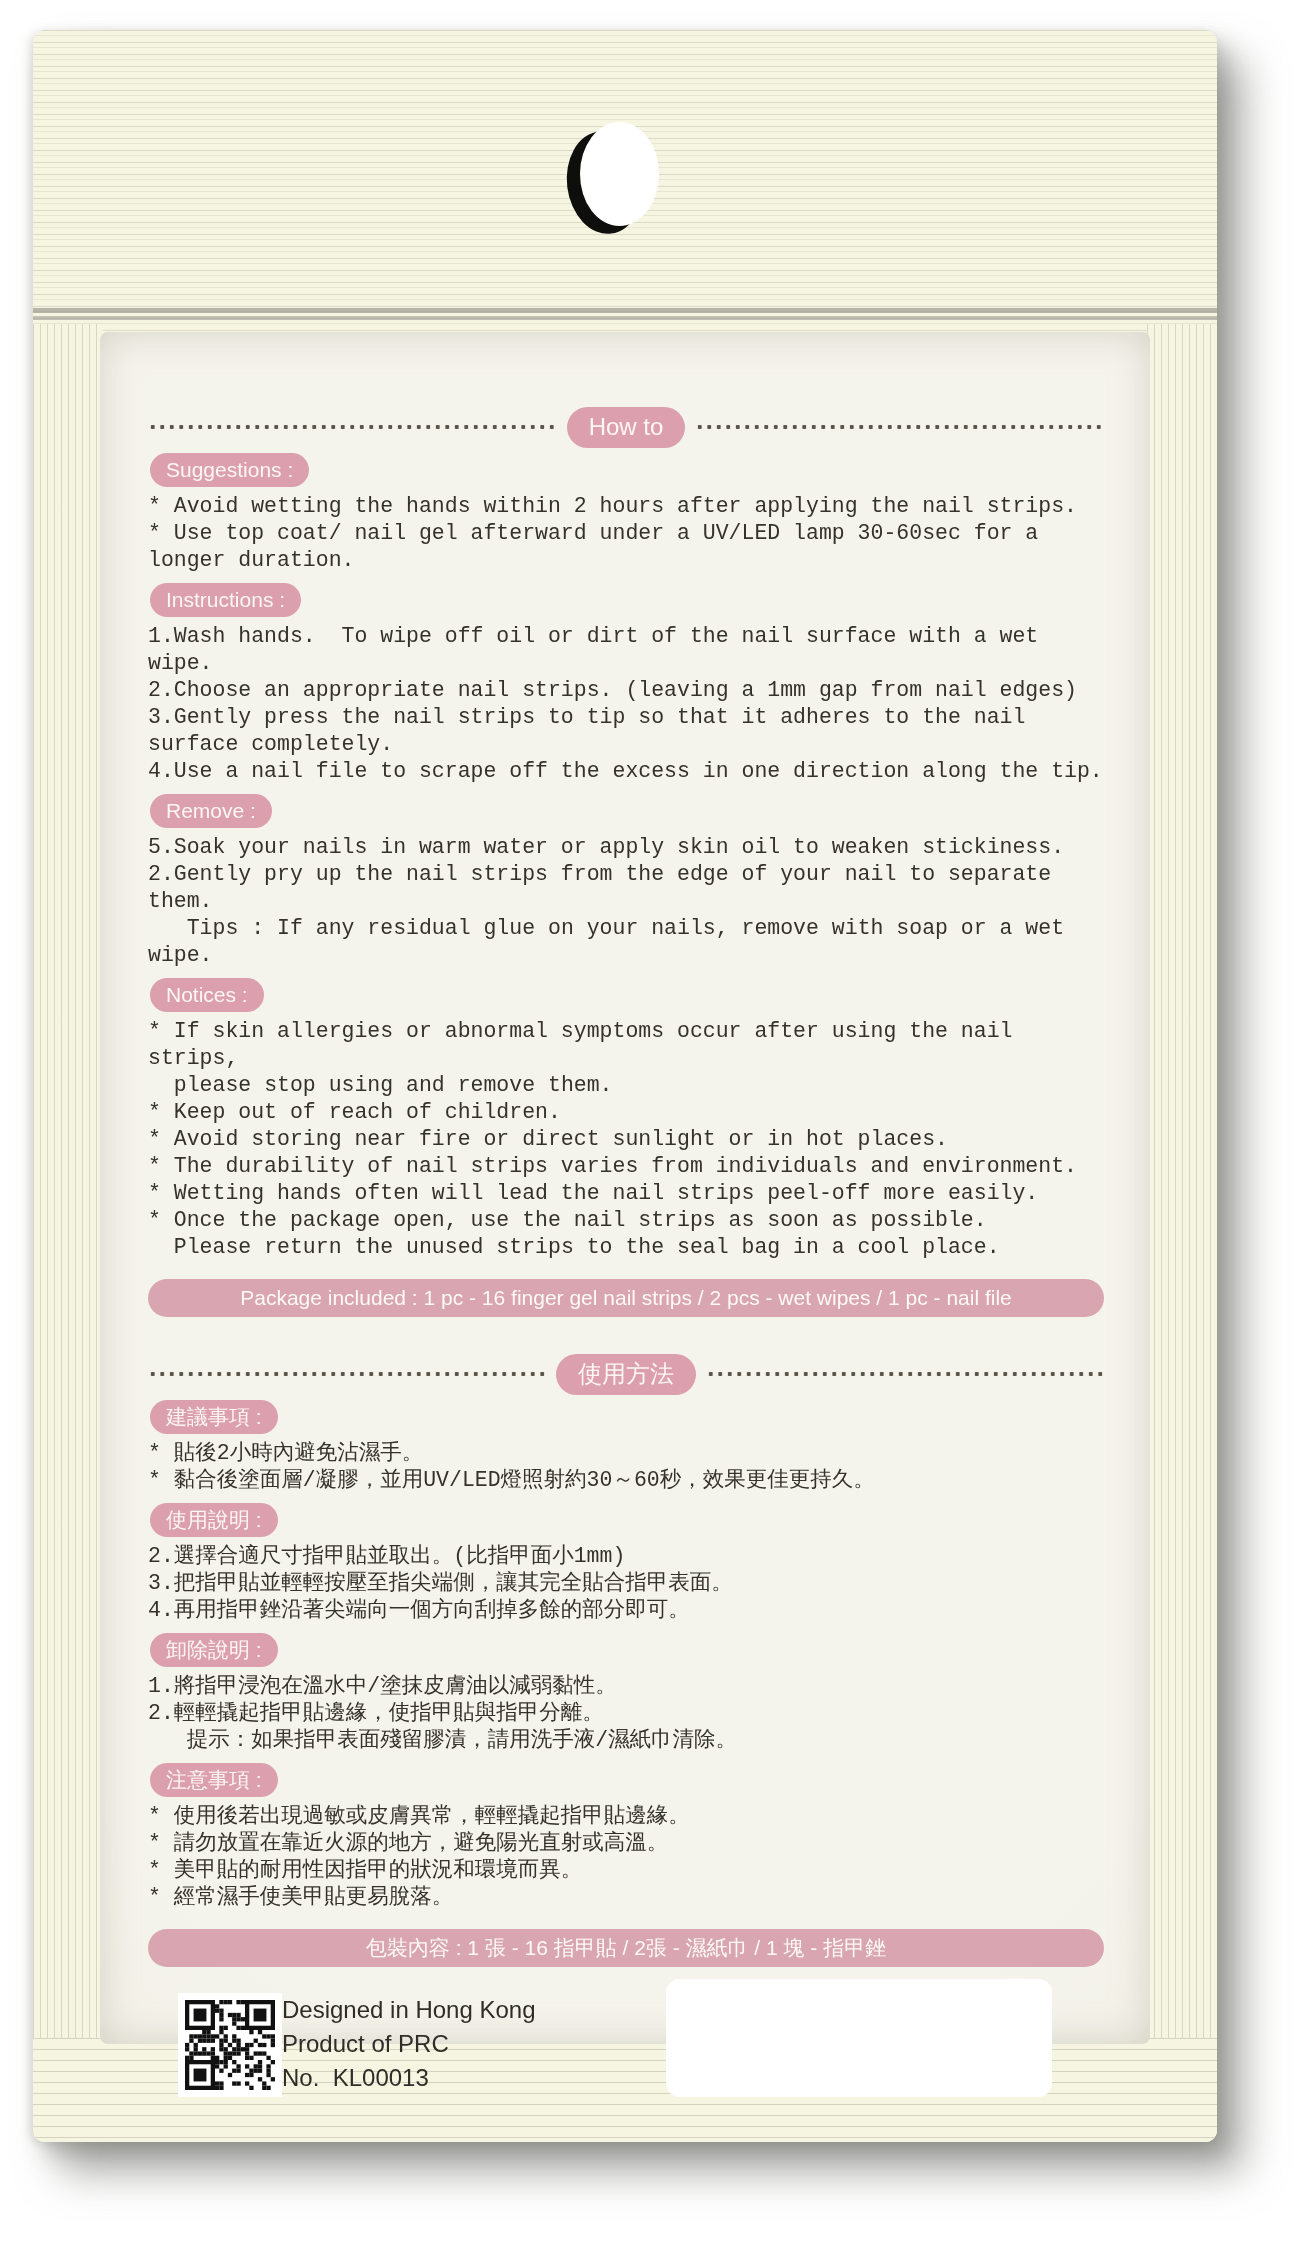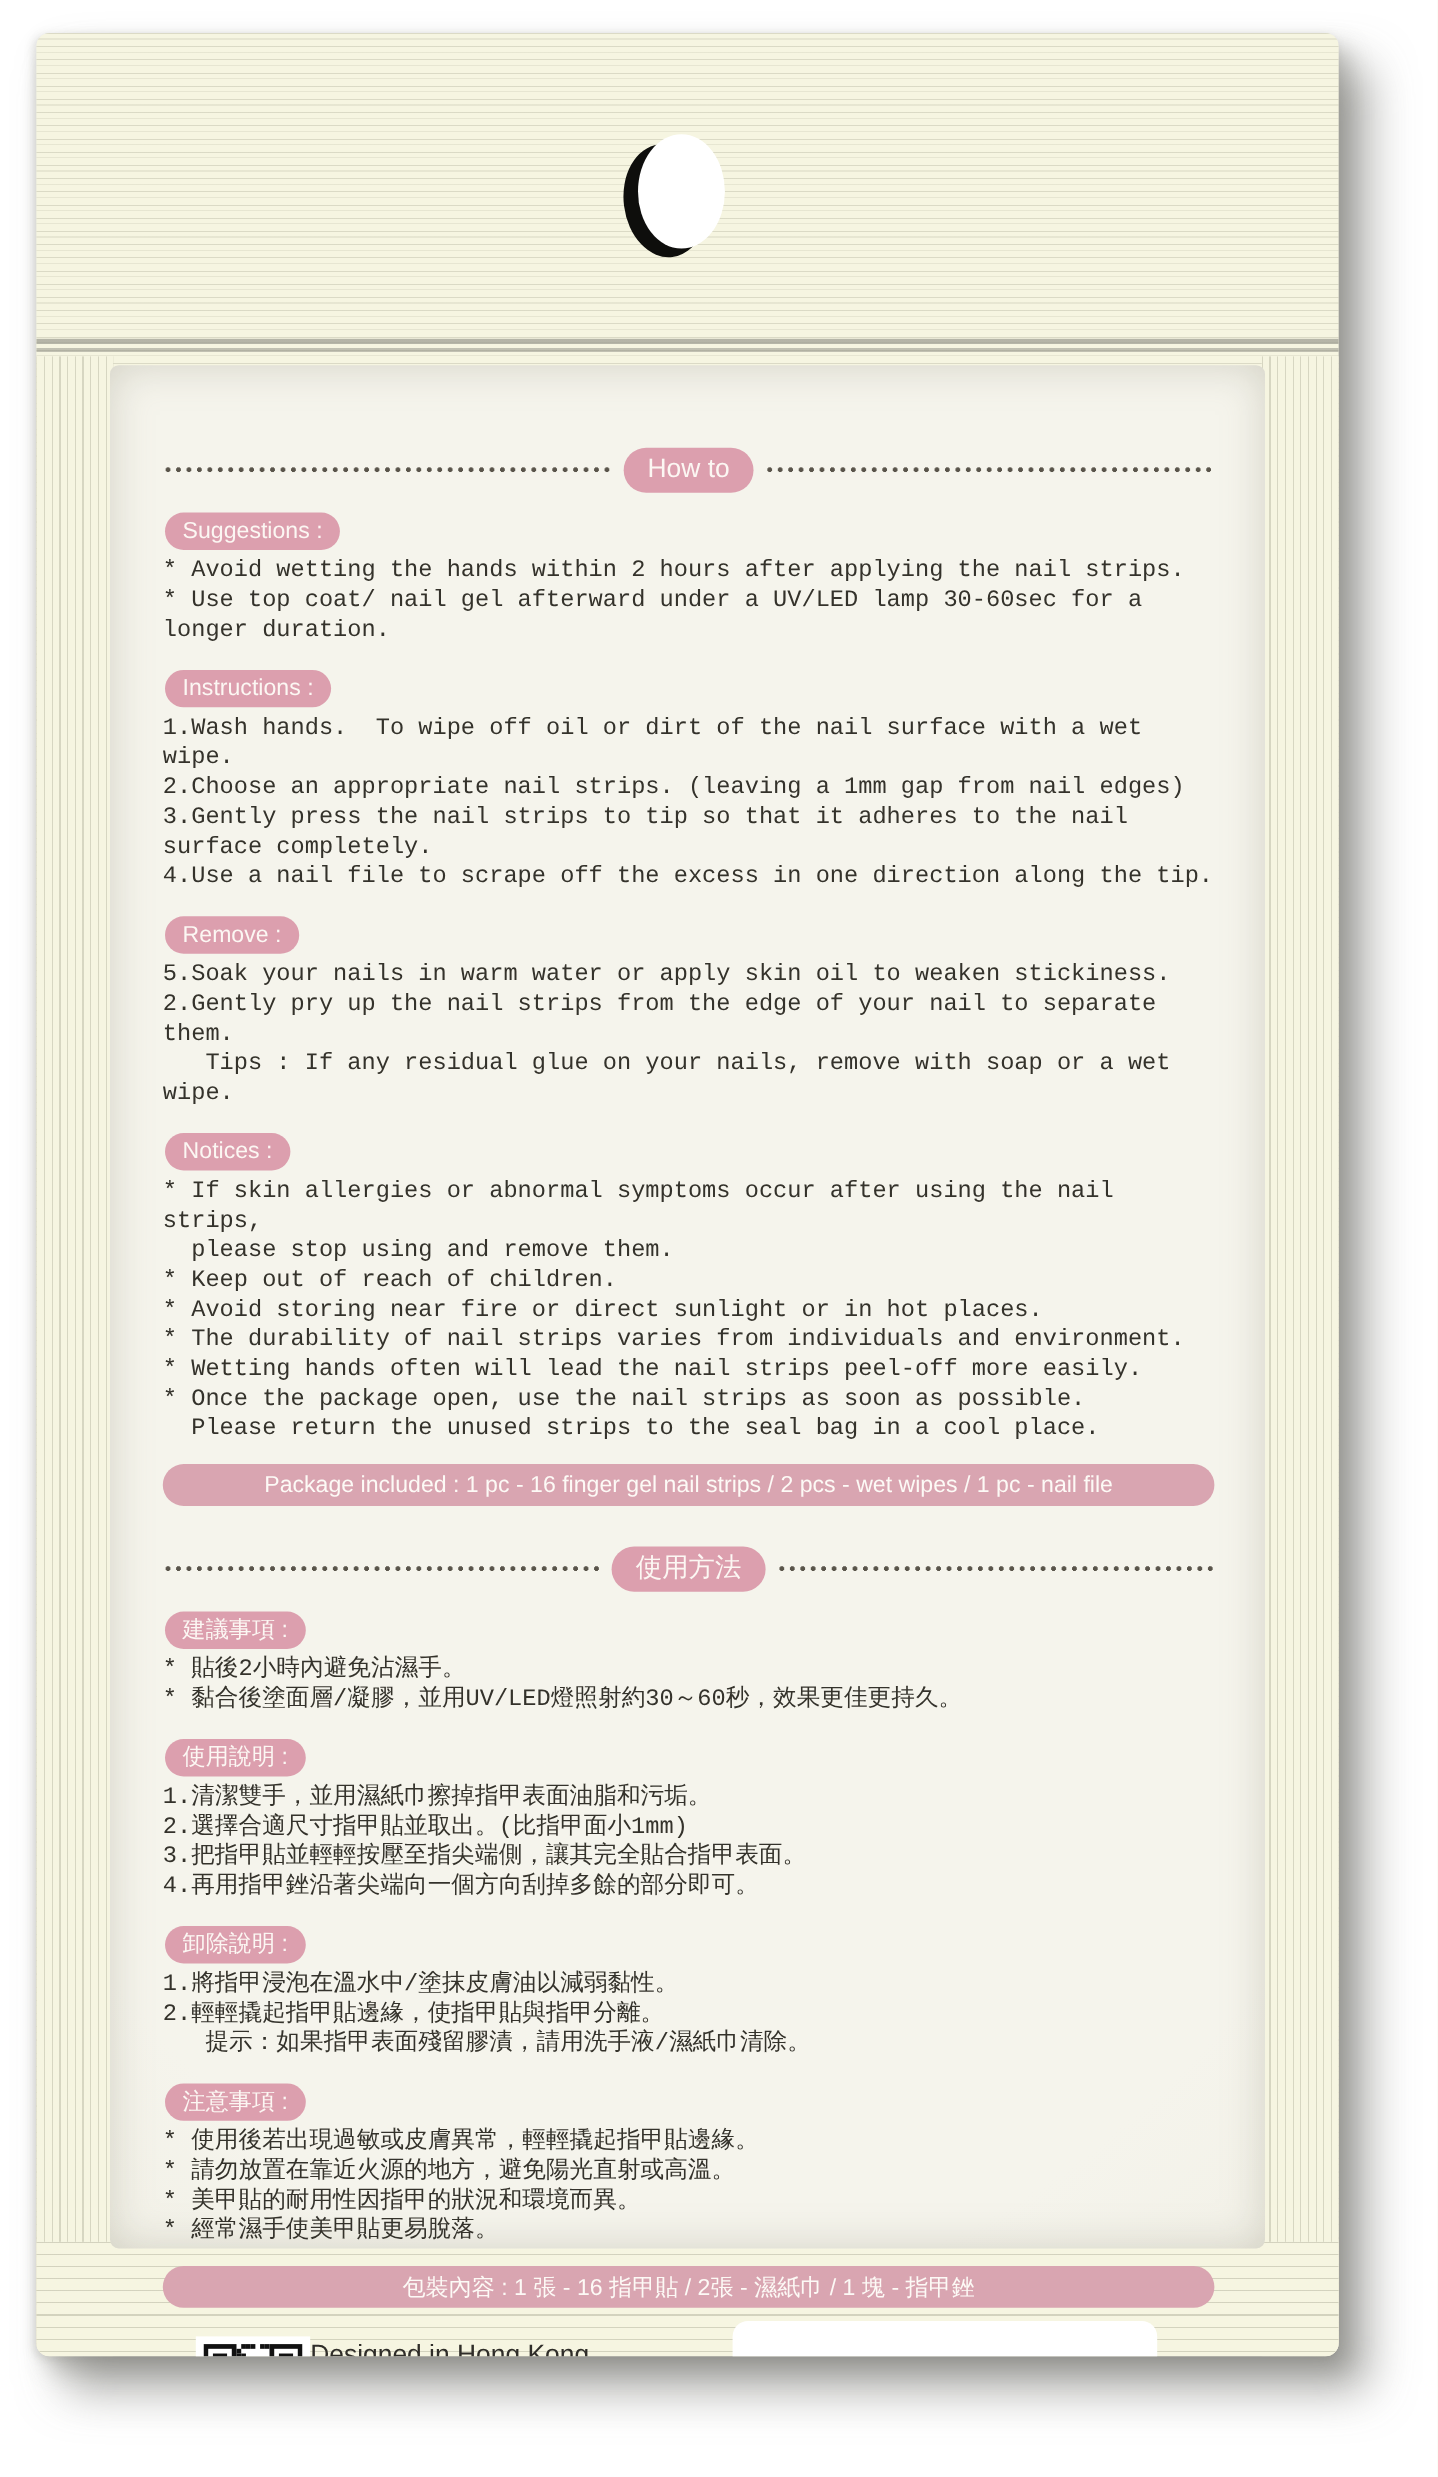--- a/index.html
+++ b/index.html
@@ -41,21 +41,21 @@
   .panel{
     position:absolute;left:67px;top:302px;width:1050px;height:1712px;border-radius:8px;
     background:radial-gradient(130% 110% at 50% 42%, #f5f4ec 55%, #eae8da 100%);
     box-shadow:inset 0 0 38px rgba(148,146,126,.35);
   }
   .content{position:absolute;inset:0;padding:78px 46px 0 48px;box-sizing:border-box;color:#34322b;}
   .divider-row{display:flex;align-items:center;gap:10px;height:34px;}
   .divider-row.zh{margin-top:40px;}
   .dots{flex:1;height:6px;background-image:radial-gradient(circle, #59544a 2px, rgba(0,0,0,0) 2.4px);background-size:9.5px 6px;background-repeat:repeat-x;background-position:left center;}
   .header-badge{background:#dc9fae;color:#fcf7f3;font-size:24px;line-height:1;padding:8px 22px 9px;border-radius:24px;white-space:nowrap;}
-  .section{margin-top:22px;}
+  .section{margin-top:9px;}
   .badge{display:inline-block;background:#dc9fae;color:#fcf7f3;font-size:21px;line-height:1;padding:6px 16px 7px;border-radius:17px;margin-left:2px;}
   .line{white-space:pre-wrap;font-size:21.5px;line-height:27px;color:#34322b;font-family:Liberation Mono, monospace;}
   .badge + .line{margin-top:6px;}
   .banner{
     margin-top:18px;background:#d9a5b1;color:#fdfaf6;border-radius:19px;height:38px;
     display:flex;align-items:center;justify-content:center;font-size:21px;white-space:nowrap;
   }
   
   .footer-row{display:flex;margin-top:26px;align-items:flex-start;}
   .qr{width:104px;height:104px;margin-left:30px;background:#ffffff;padding:7px;box-sizing:border-box;}
@@ -97,21 +97,21 @@
       <div class="banner">Package included : 1 pc - 16 finger gel nail strips / 2 pcs - wet wipes / 1 pc - nail file</div>
 
       <div class="divider-row zh">
         <div class="dots"></div>
         <span class="header-badge">使用方法</span>
         <div class="dots"></div>
       </div>
 
       <div id="sections-zh">
           <div class="section"><span class="badge">建議事項 :</span><div class="line">* 貼後2小時內避免沾濕手。</div><div class="line">* 黏合後塗面層/凝膠，並用UV/LED燈照射約30～60秒，效果更佳更持久。</div></div>
-          <div class="section"><span class="badge">使用說明 :</span><div class="line">1.清潔雙手，並用濕紙巾擦掉指甲表面油脂和污垢。</div><div class="line">2.選擇合適尺寸指甲貼並取出。(比指甲面小1mm)</div><div class="line">3.把指甲貼並輕輕按壓至指尖端側，讓其完全貼合指甲表面。</div><div class="line">4.再用指甲銼沿著尖端向一個方向刮掉多餘的部分即可。</div></div>
+          <div class="section"><span class="badge">使用說明 :</span><div class="line">2.選擇合適尺寸指甲貼並取出。(比指甲面小1mm)</div><div class="line">3.把指甲貼並輕輕按壓至指尖端側，讓其完全貼合指甲表面。</div><div class="line">4.再用指甲銼沿著尖端向一個方向刮掉多餘的部分即可。</div></div>
           <div class="section"><span class="badge">卸除說明 :</span><div class="line">1.將指甲浸泡在溫水中/塗抹皮膚油以減弱黏性。</div><div class="line">2.輕輕撬起指甲貼邊緣，使指甲貼與指甲分離。</div><div class="line">   提示：如果指甲表面殘留膠漬，請用洗手液/濕紙巾清除。</div></div>
           <div class="section"><span class="badge">注意事項 :</span><div class="line">* 使用後若出現過敏或皮膚異常，輕輕撬起指甲貼邊緣。</div><div class="line">* 請勿放置在靠近火源的地方，避免陽光直射或高溫。</div><div class="line">* 美甲貼的耐用性因指甲的狀況和環境而異。</div><div class="line">* 經常濕手使美甲貼更易脫落。</div></div>
         </div>
 
       <div class="banner">包裝內容 : 1 張 - 16 指甲貼 / 2張 - 濕紙巾 / 1 塊 - 指甲銼</div>
 
       <div class="footer-row">
         <div class="qr" id="qr-box">
             <svg viewBox="0 0 90 90" xmlns="http://www.w3.org/2000/svg" fill="#111">
               <rect x="34.29" y="0.00" width="4.29" height="4.29"></rect>

